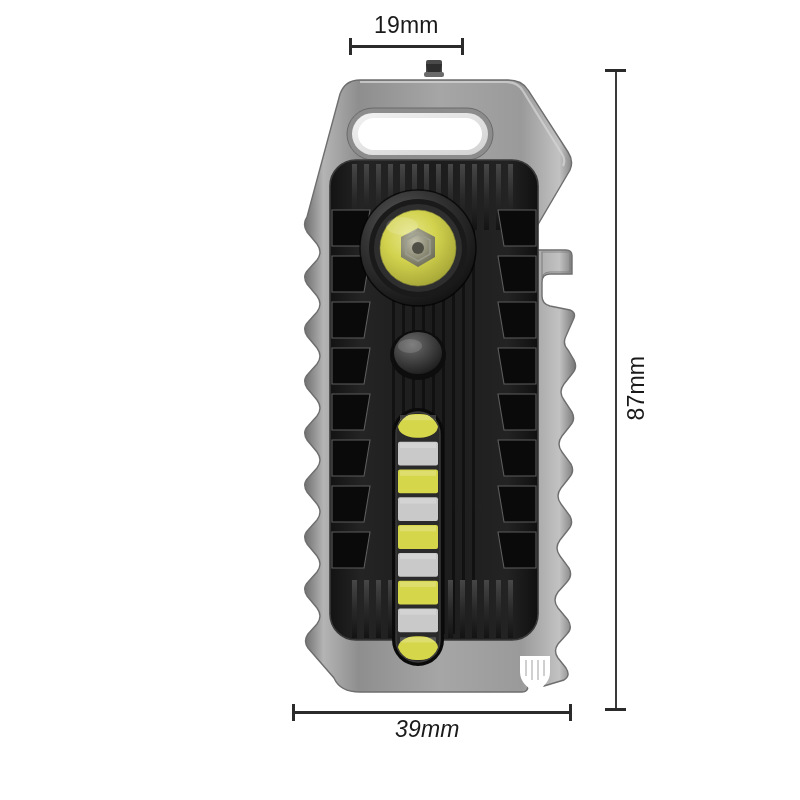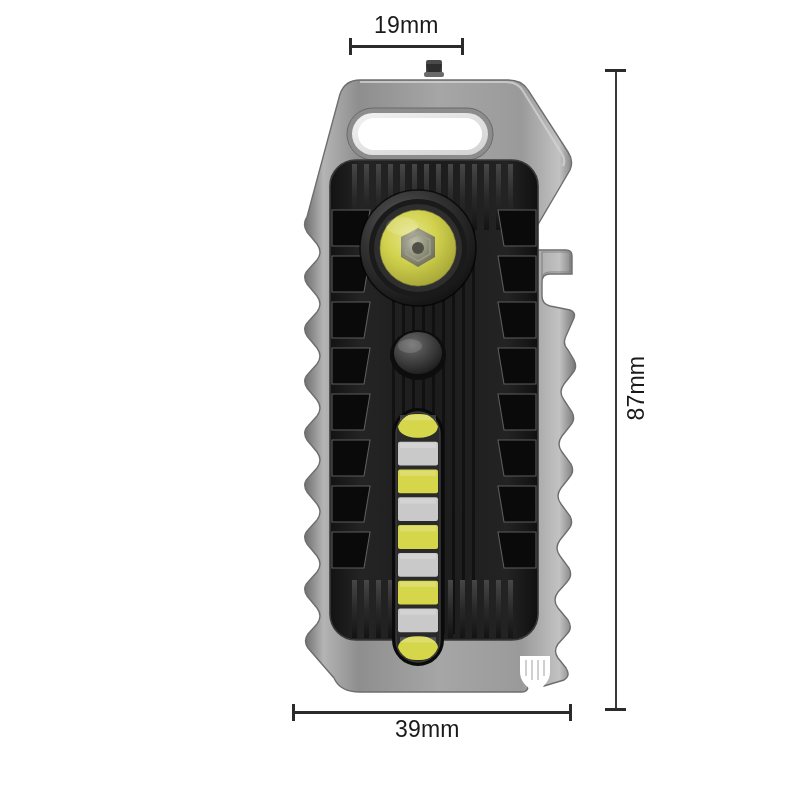--- a/index.html
+++ b/index.html
@@ -43,21 +43,21 @@
     <div class="dim-line-v" style="left:599px;top:70px;height:640px;"></div>
     <div class="cap-h" style="left:589px;top:69px;"></div>
     <div class="cap-h" style="left:589px;top:708px;"></div>
     <div class="dim-label rot" style="left:590px;top:377px;width:60px;text-align:center;">87mm</div>
   </div>
 
   <div>
     <div class="dim-line-h" style="left:276px;top:711px;width:280px;"></div>
     <div class="cap-v" style="left:276px;top:704px;"></div>
     <div class="cap-v" style="left:553px;top:704px;"></div>
-    <div class="dim-label" style="left:379px;top:716px;">39mm</div>
+    <div class="dim-label" style="left:379px;top:716px;font-style:italic;">39mm</div>
   </div>
 
   <div id="device">
     <svg viewBox="0 0 320 640" xmlns="http://www.w3.org/2000/svg">
       <defs>
         <linearGradient id="bodyGrad" x1="0" y1="0" x2="1" y2="0">
           <stop offset="0" stop-color="#6f6f6f"></stop>
           <stop offset="0.07" stop-color="#b4b4b4"></stop>
           <stop offset="0.20" stop-color="#8e8e8e"></stop>
           <stop offset="0.50" stop-color="#a6a6a6"></stop>

